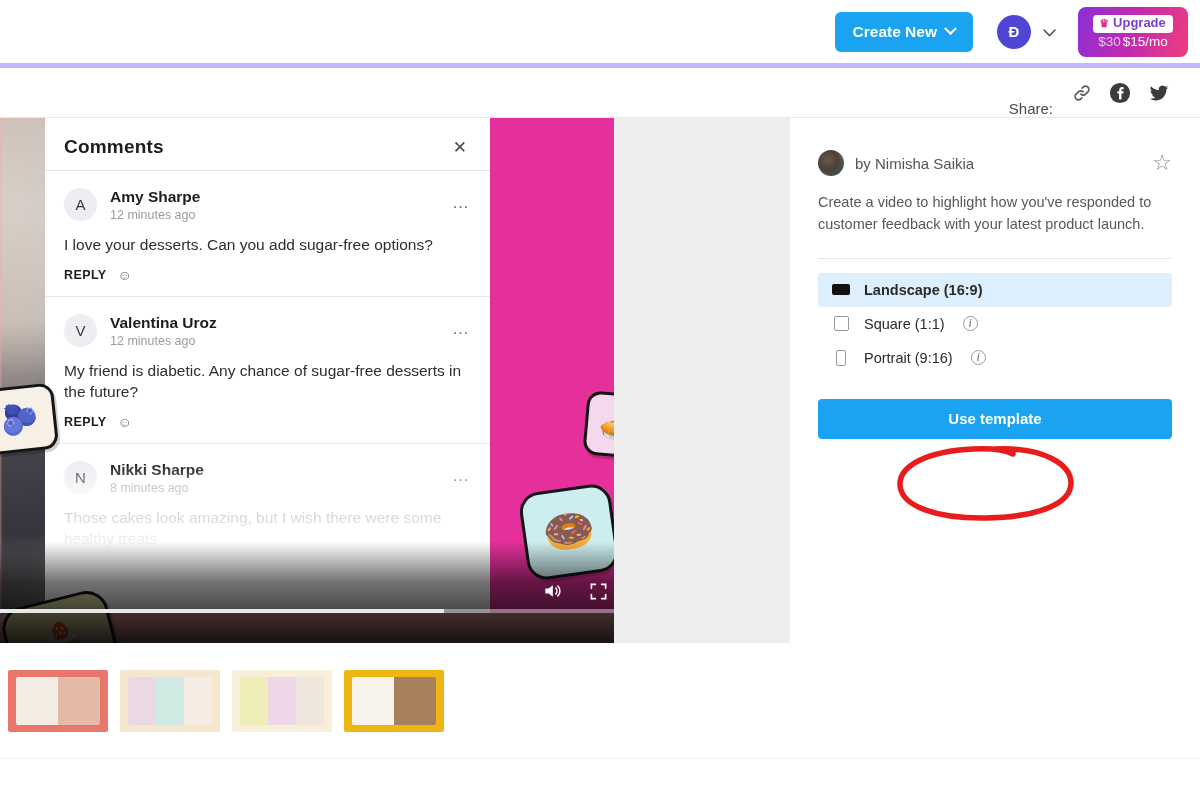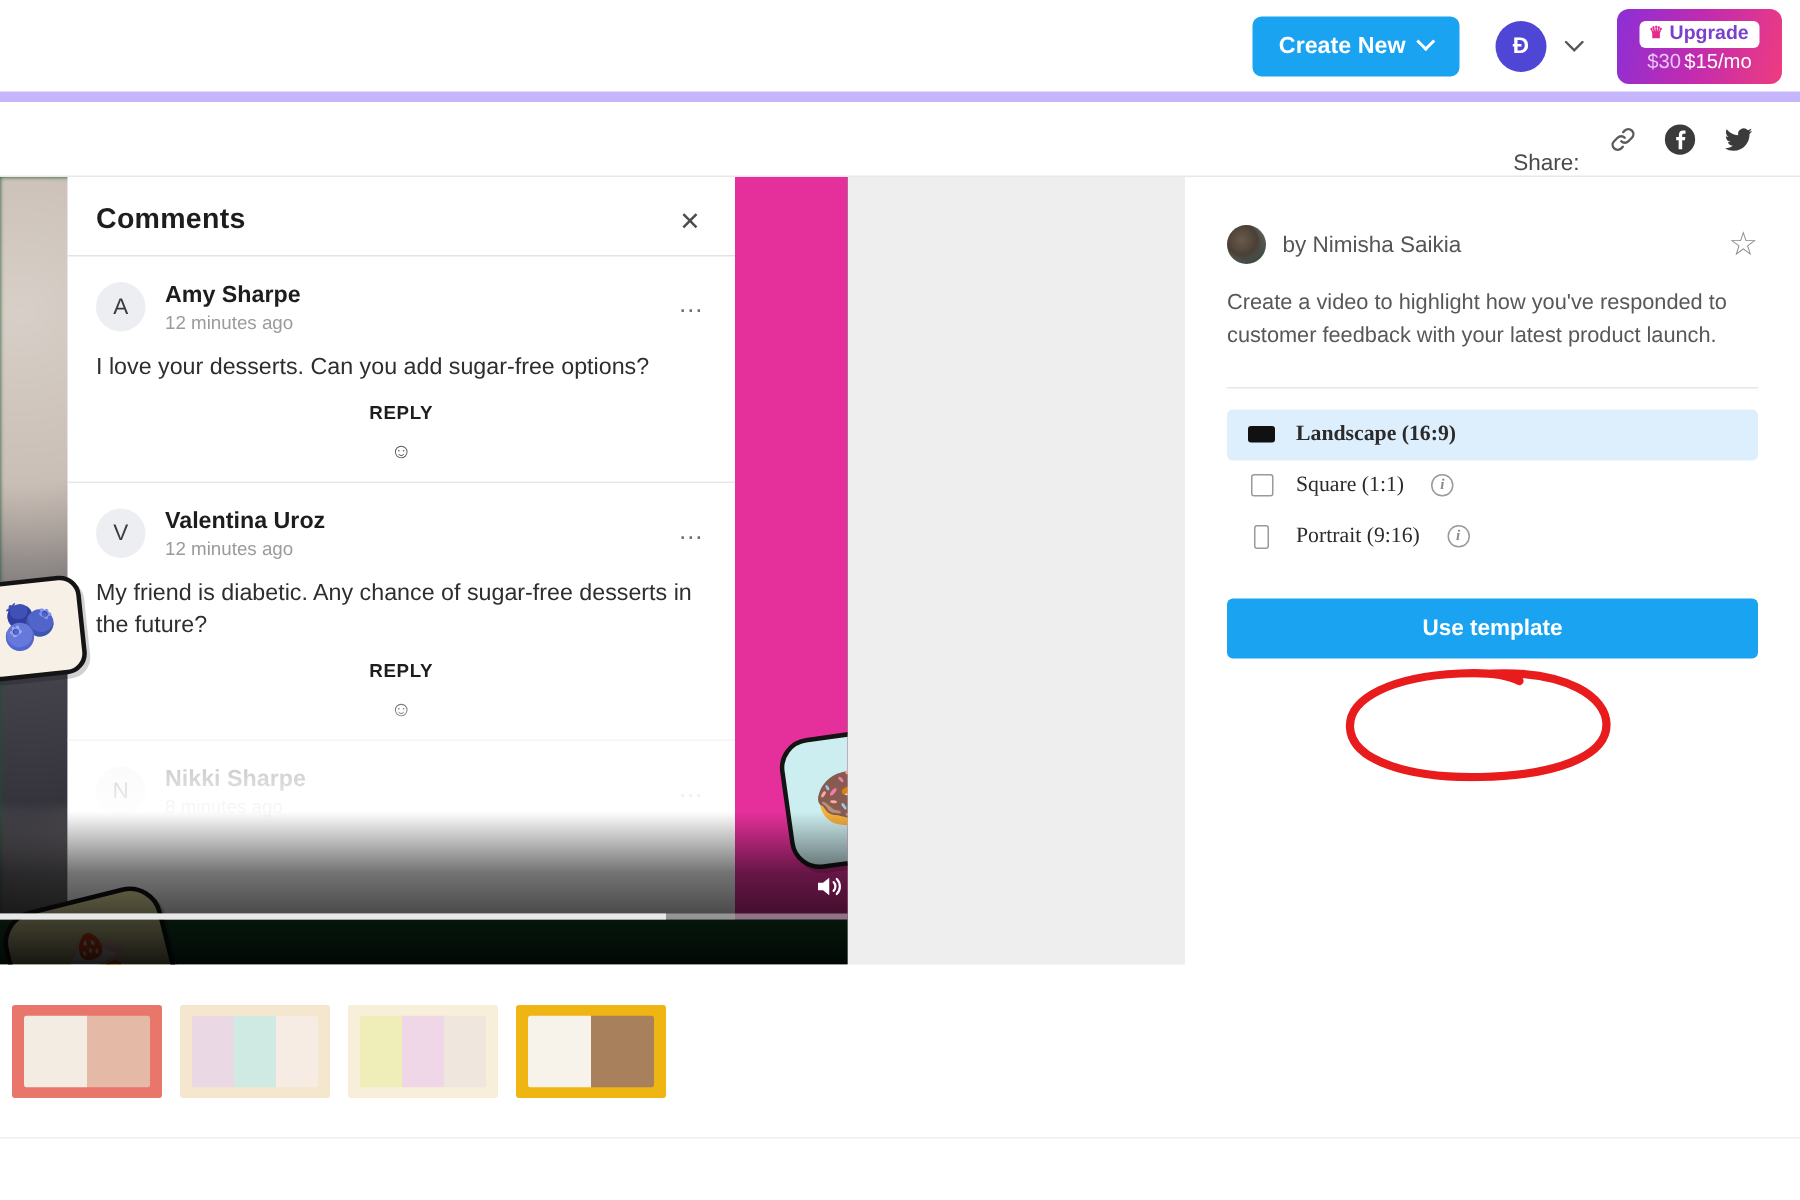--- a/index.html
+++ b/index.html
@@ -7,21 +7,21 @@
     width: 1200px; height: 800px;
     font-family: "Liberation Sans", sans-serif;
     background: #ffffff;
     overflow: hidden;
   }
 
   
   .topbar {
     position: absolute; left: 0; top: 0; width: 1200px; height: 68px;
     background: #ffffff;
-    border-bottom: 7px solid #c4b5fd;
+    border-bottom: 5px solid #c4b5fd;
     display: flex; align-items: center; justify-content: flex-end;
     padding-right: 12px;
   }
   .create-new-btn {
     display: flex; align-items: center; gap: 9px;
     background: #1aa3f0; color: #fff;
     border: none; border-radius: 6px;
     height: 40px; padding: 0 18px;
     font-size: 15.5px; font-weight: bold;
     font-family: "Liberation Sans", sans-serif;
@@ -72,22 +72,22 @@
   .share-label { font-size: 15px; color: #4a4a4a; margin-right: 2px; margin-top: 32px; }
   .share-icon { cursor: pointer; display: flex; align-items: center; color: #5a5a5a; }
 
   
   .stage {
     position: absolute; left: 0; top: 118px;
     width: 790px; height: 525px;
     background: #eeeeee; overflow: hidden;
   }
   .video {
-    position: absolute; left: 0; top: 0; width: 565px; height: 525px;
-    background: #14532d; overflow: hidden;
+    position: absolute; left: 0; top: 0; width: 614px; height: 525px;
+    background: #fca5a5; overflow: hidden;
   }
   
   .photo-strip {
     position: absolute; left: 0; top: 0; width: 68px; height: 495px;
     background:
       radial-gradient(circle at 20% 18%, #d8cfc8 0%, #c9bfb6 28%, transparent 60%),
       radial-gradient(circle at 55% 12%, #e4b7aa 0%, transparent 45%),
       radial-gradient(circle at 14% 32%, #e03a2f 0%, #cf4a3c 7%, transparent 18%),
       radial-gradient(circle at 30% 60%, #4b4a52 0%, #35343c 40%, transparent 75%),
       radial-gradient(circle at 60% 80%, #efe7dd 0%, transparent 40%),
@@ -128,21 +128,21 @@
   .c-name { font-size: 15.5px; font-weight: bold; color: #1d1d1d; line-height: 1.15; }
   .c-time { font-size: 12.5px; color: #9b9b9b; margin-top: 2px; }
   .c-kebab {
     position: absolute; right: 19px; top: 22px;
     color: #6d6d7a; font-size: 17px; letter-spacing: 2px; cursor: pointer;
   }
   .c-body {
     font-size: 15.5px; color: #2e2e2e; line-height: 1.33;
     margin-top: 13px;
   }
-  .c-actions { display: flex; align-items: center; gap: 11px; margin-top: 13px; flex-direction: column; }
+  .c-actions { display: flex; align-items: center; gap: 11px; margin-top: 13px; }
   .c-reply { font-size: 12.5px; font-weight: bold; color: #1d1d1d; letter-spacing: .4px; cursor: pointer; }
   .c-smiley { font-size: 14px; color: #5a5a5a; cursor: pointer; line-height: 1; }
 
   
   .fade-shade {
     position: absolute; left: 0; right: 0; bottom: 0; height: 150px;
     background: linear-gradient(180deg, rgba(255,255,255,0) 0%, rgba(255,255,255,.75) 28%, #ffffff 62%);
     pointer-events: none;
   }
 
@@ -198,21 +198,21 @@
   }
   .tpl-desc {
     font-size: 14.5px; color: #585858; line-height: 1.5;
     margin-top: 16px; padding-bottom: 22px;
     border-bottom: 1px solid #e6e6e6;
   }
   .ratio-list { margin-top: 14px; }
   .ratio-row {
     display: flex; align-items: center; gap: 14px;
     height: 34px; padding: 0 14px; border-radius: 4px;
-    font-size: 14.5px; color: #2b2b2b; cursor: pointer; font-family: Liberation Serif, serif;
+    font-size: 14.5px; color: #2b2b2b; cursor: pointer;
   }
   .ratio-row.selected { background: #ddeffc; font-weight: bold; }
   .r-ico { flex: 0 0 18px; display: flex; align-items: center; justify-content: center; }
   .shape-landscape { width: 18px; height: 11px; background: #111; border-radius: 2px; }
   .shape-square { width: 15px; height: 15px; border: 1.6px solid #9a9a9a; border-radius: 2px; }
   .shape-portrait { width: 10px; height: 16px; border: 1.6px solid #9a9a9a; border-radius: 2px; }
   .info-dot {
     width: 15px; height: 15px; border-radius: 50%;
     border: 1.3px solid #9a9a9a; color: #8a8a8a;
     font-size: 10px; font-style: italic; font-weight: bold;

